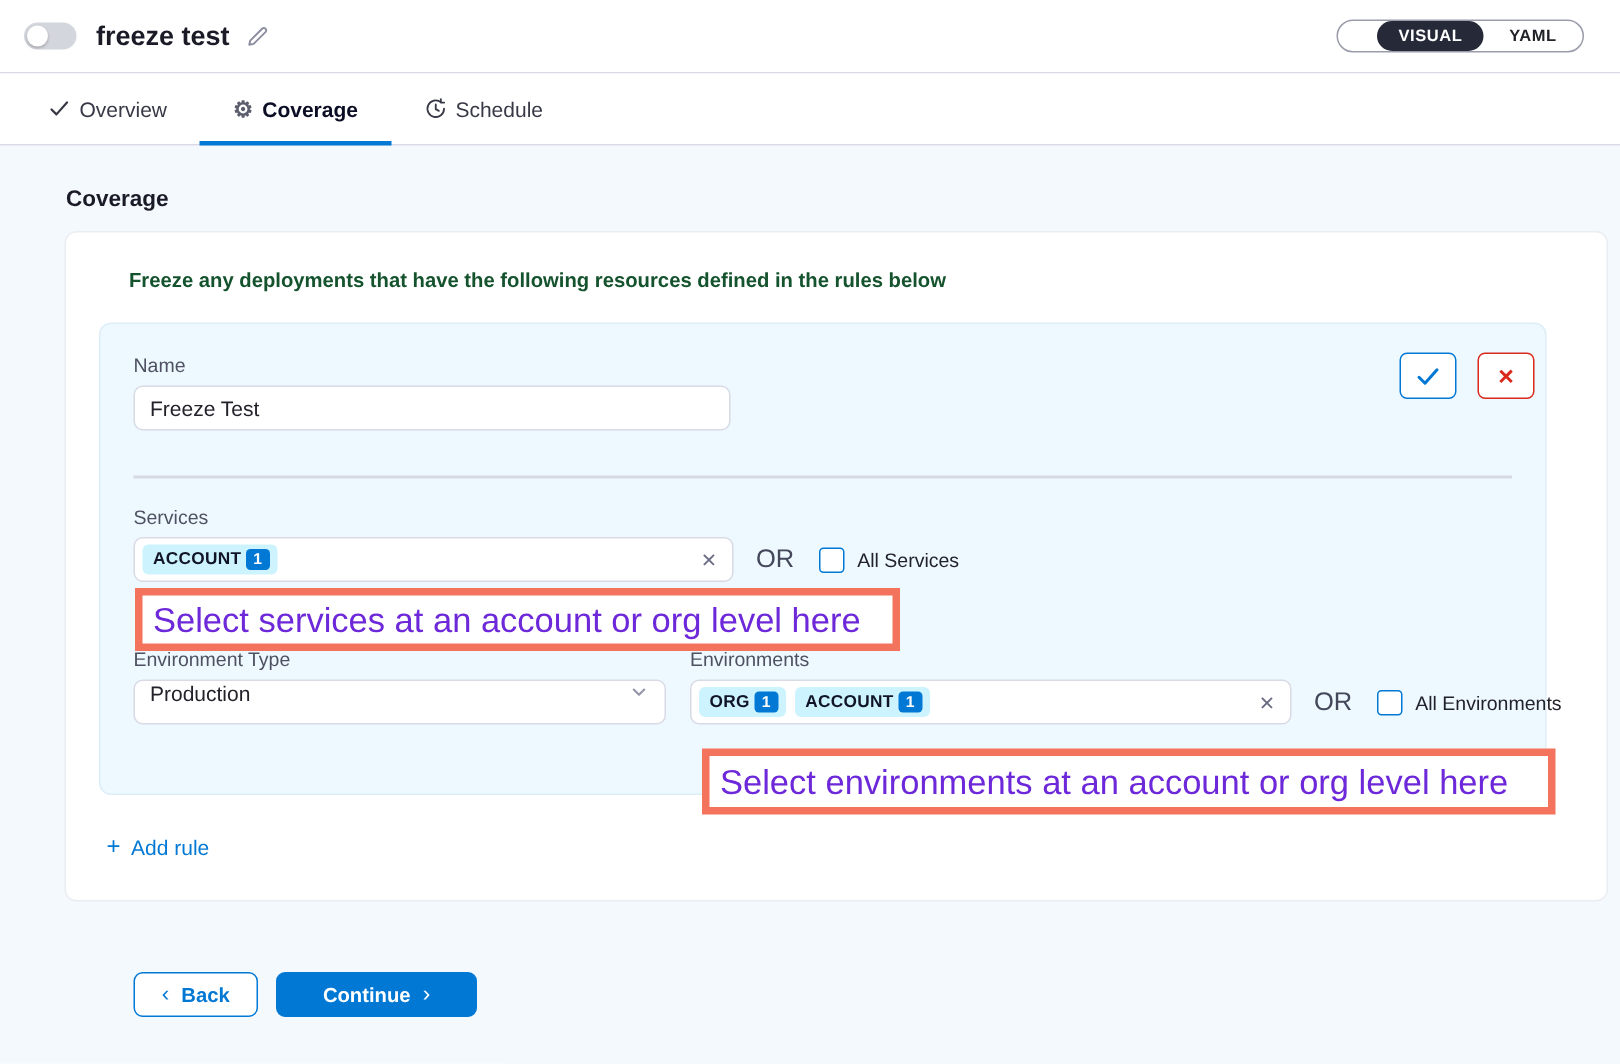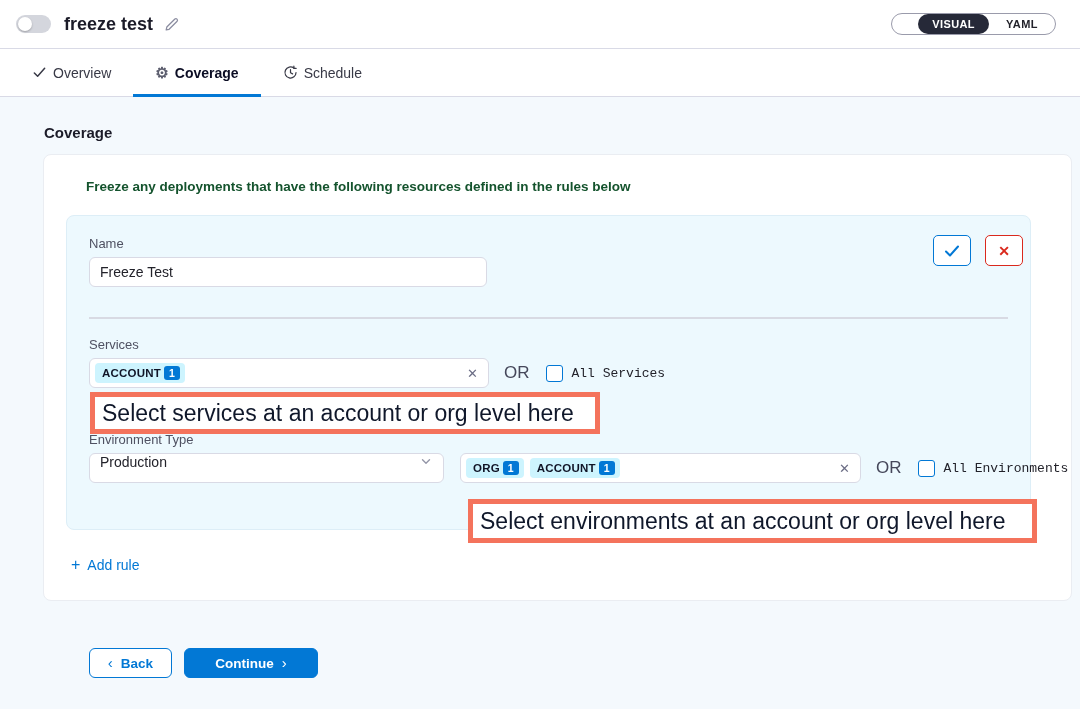--- a/index.html
+++ b/index.html
@@ -103,35 +103,35 @@
     background: #0278d5; color: #fff; font-size: 10.5px; font-weight: 700;
     border-radius: 3px; padding: 1px 5px; line-height: 12px;
   }
   .clear-x { color: #6b6d85; font-size: 13px; cursor: pointer; padding-left: 8px; }
 
   .or-label { font-size: 17px; color: #45475a; margin: 0 0 0 15px; }
   .checkbox {
     width: 17px; height: 17px; border: 1.5px solid #0278d5; border-radius: 3px;
     background: #fff; margin-left: 16px; cursor: pointer; flex: 0 0 auto;
   }
-  .check-label { font-size: 13px; color: #22222a; margin-left: 9px; white-space: nowrap; font-family: Liberation Mono, monospace; }
+  .check-label { font-size: 13px; color: #22222a; margin-left: 9px; white-space: nowrap; }
 
   .select {
     width: 355px; height: 30px; background: #fff; border: 1px solid #d9dae5; border-radius: 6px;
     display: flex; align-items: flex-start; justify-content: space-between;
     padding: 0 10px; font-size: 14px; color: #22222a; cursor: pointer;
   }
 
   .env-row { margin-top: 44px; align-items: flex-end; }
   .env-row .field-group + .field-group { margin-left: 16px; }
   .env-row .tail { display: flex; align-items: center; height: 30px; }
 
   .annotation {
     position: absolute; background: #fff; border: 5px solid #f4735c;
-    font-size: 23px; color: #0f172a; display: flex; align-items: center;
+    font-size: 23px; color: #6d28d9; display: flex; align-items: center;
     padding: 0 7px; white-space: nowrap; z-index: 5;
     font-family: "Liberation Sans", sans-serif;
   }
   .annotation.services-note { left: 23px; top: 176px; width: 510px; height: 42px; }
   .annotation.environments-note { left: 401px; top: 283px; width: 569px; height: 44px; }
 
   .add-rule {
     margin: 27px 0 0 5px; display: inline-flex; align-items: center; gap: 7px;
     color: #0278d5; font-size: 14px; font-weight: 500; cursor: pointer;
   }
@@ -241,20 +241,21 @@
         <div class="field-group">
           <div class="field-label">Environment Type</div>
           <div class="select">
             <span>Production</span>
             <svg width="14" height="14" viewBox="0 0 16 16" fill="none" stroke="#9496a8" stroke-width="1.6" stroke-linecap="round" stroke-linejoin="round">
               <polyline points="4,6.5 8,10.5 12,6.5"></polyline>
             </svg>
           </div>
         </div>
         <div class="field-group">
+          <div class="field-label">Environments</div>
           <div class="multiselect" style="width:401px;">
             <div class="tags">
               <span class="tag">
                 <span>ORG</span>
                 <span class="count">1</span>
               </span>
               <span class="tag">
                 <span>ACCOUNT</span>
                 <span class="count">1</span>
               </span>

